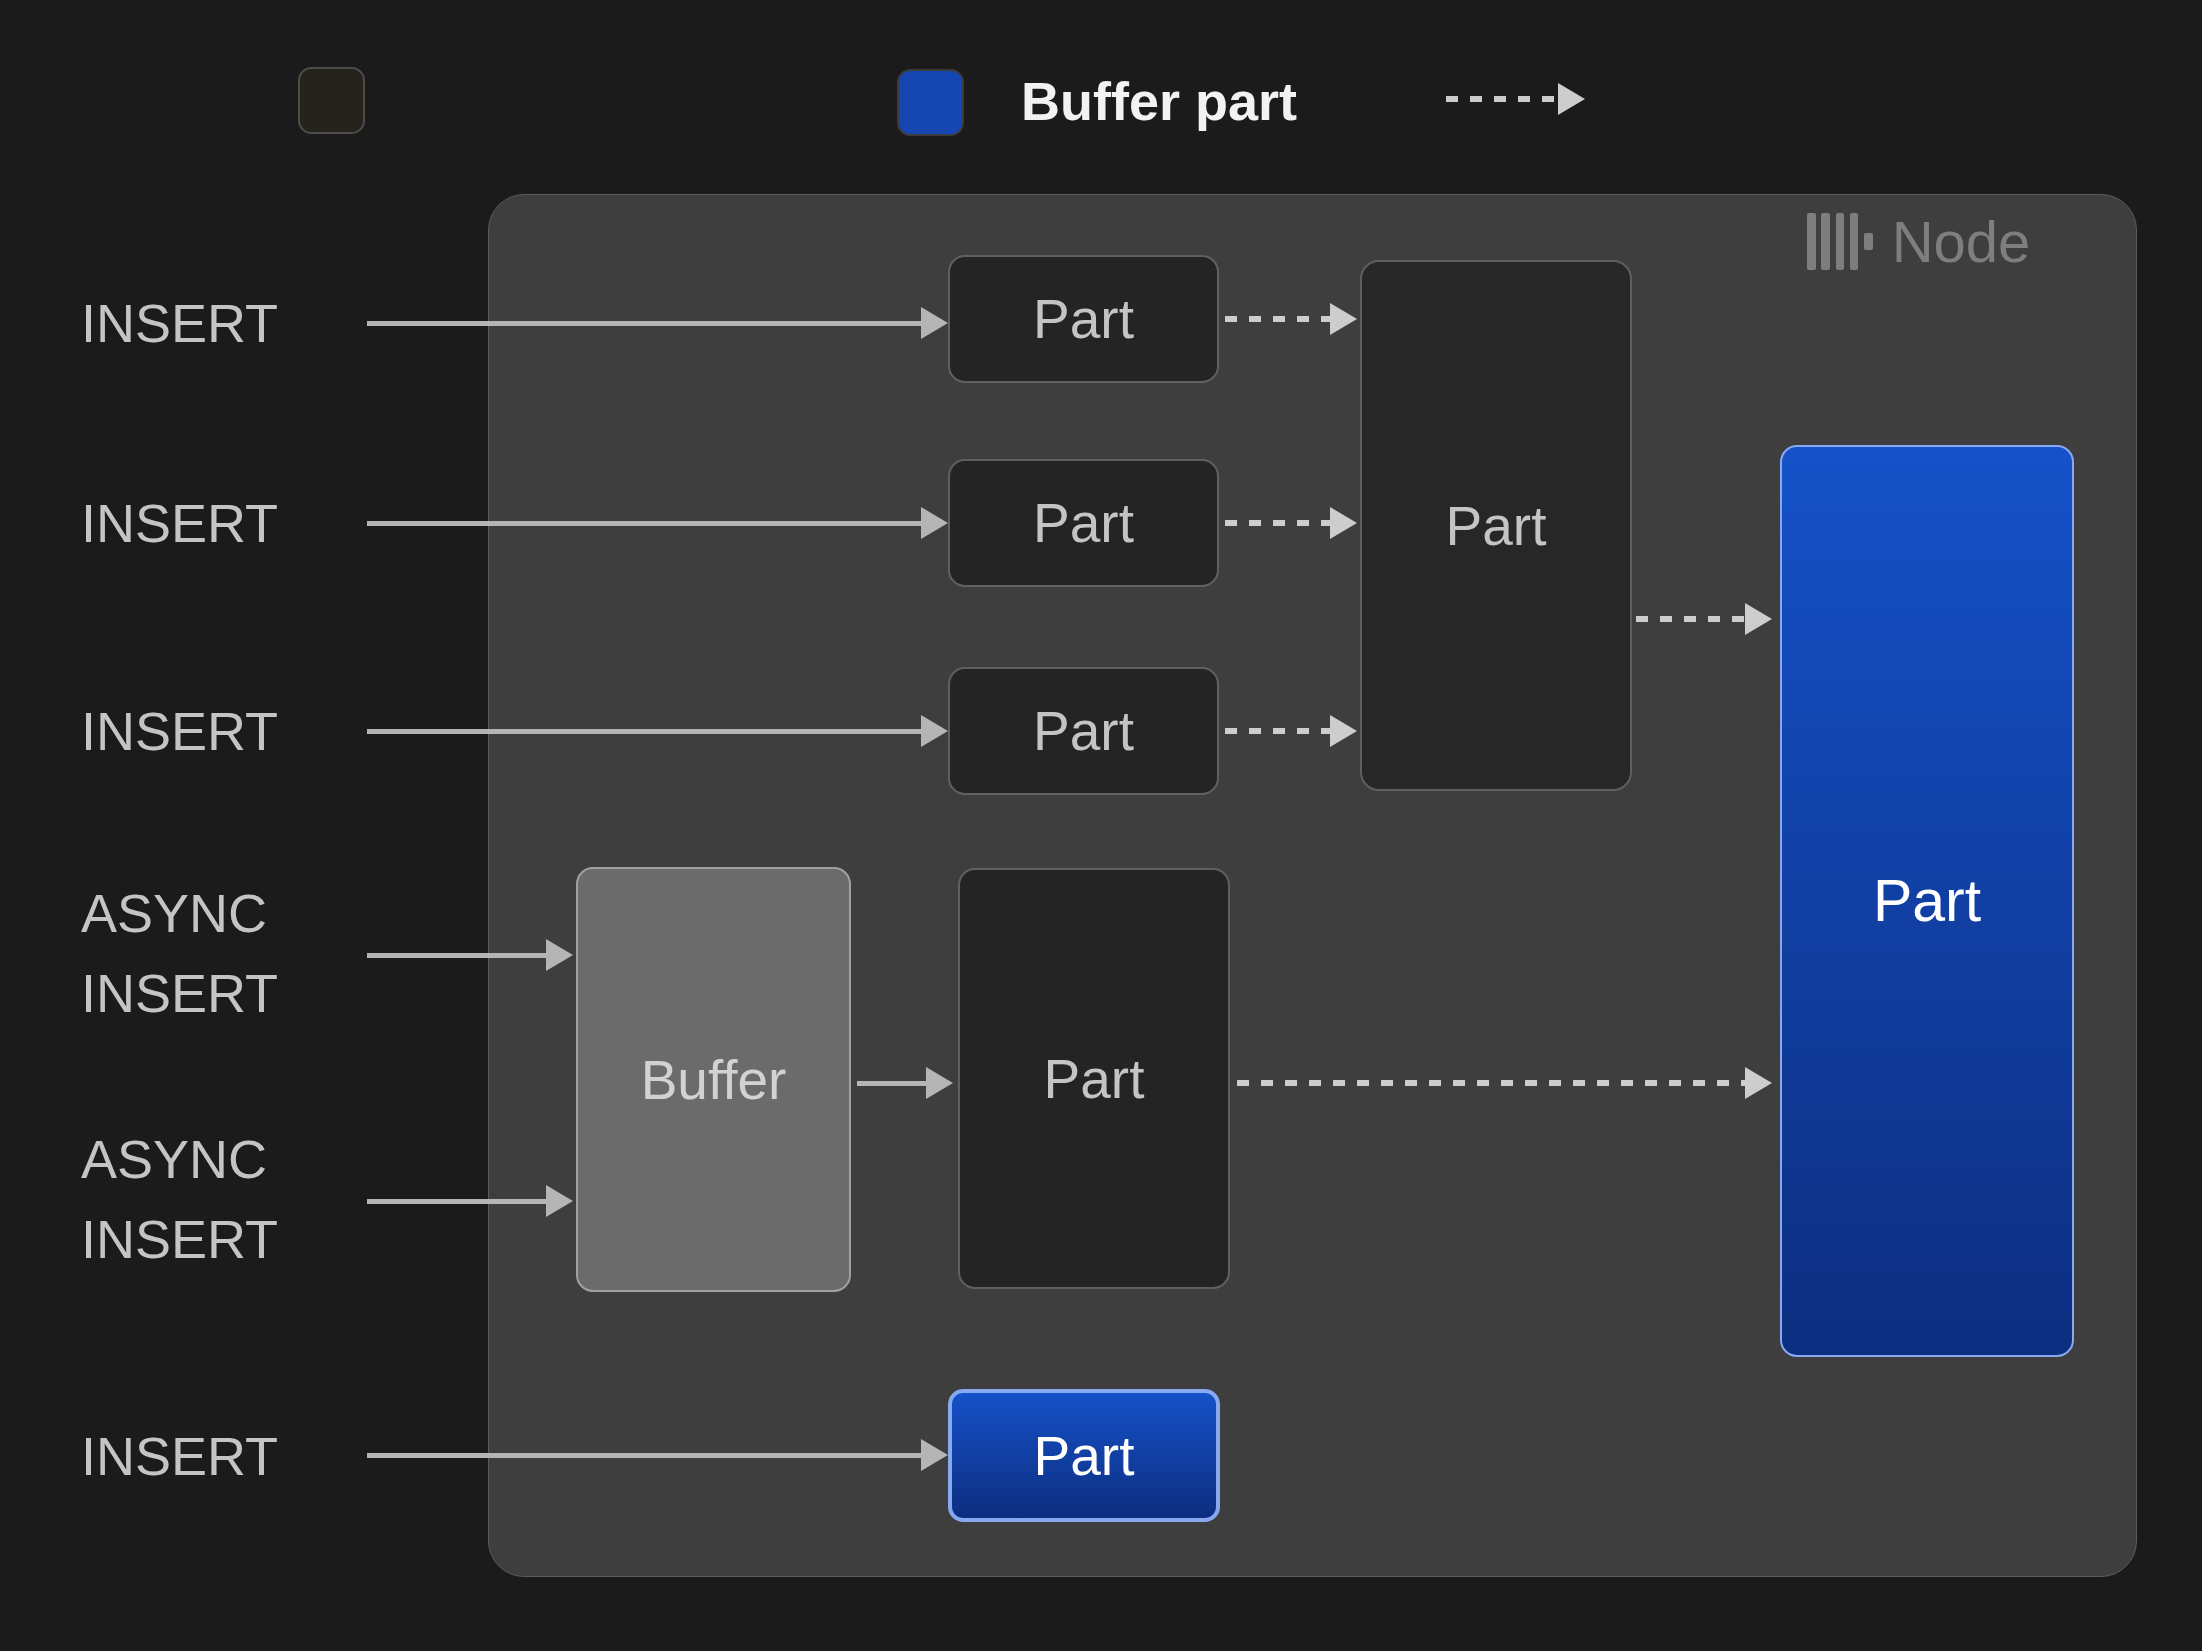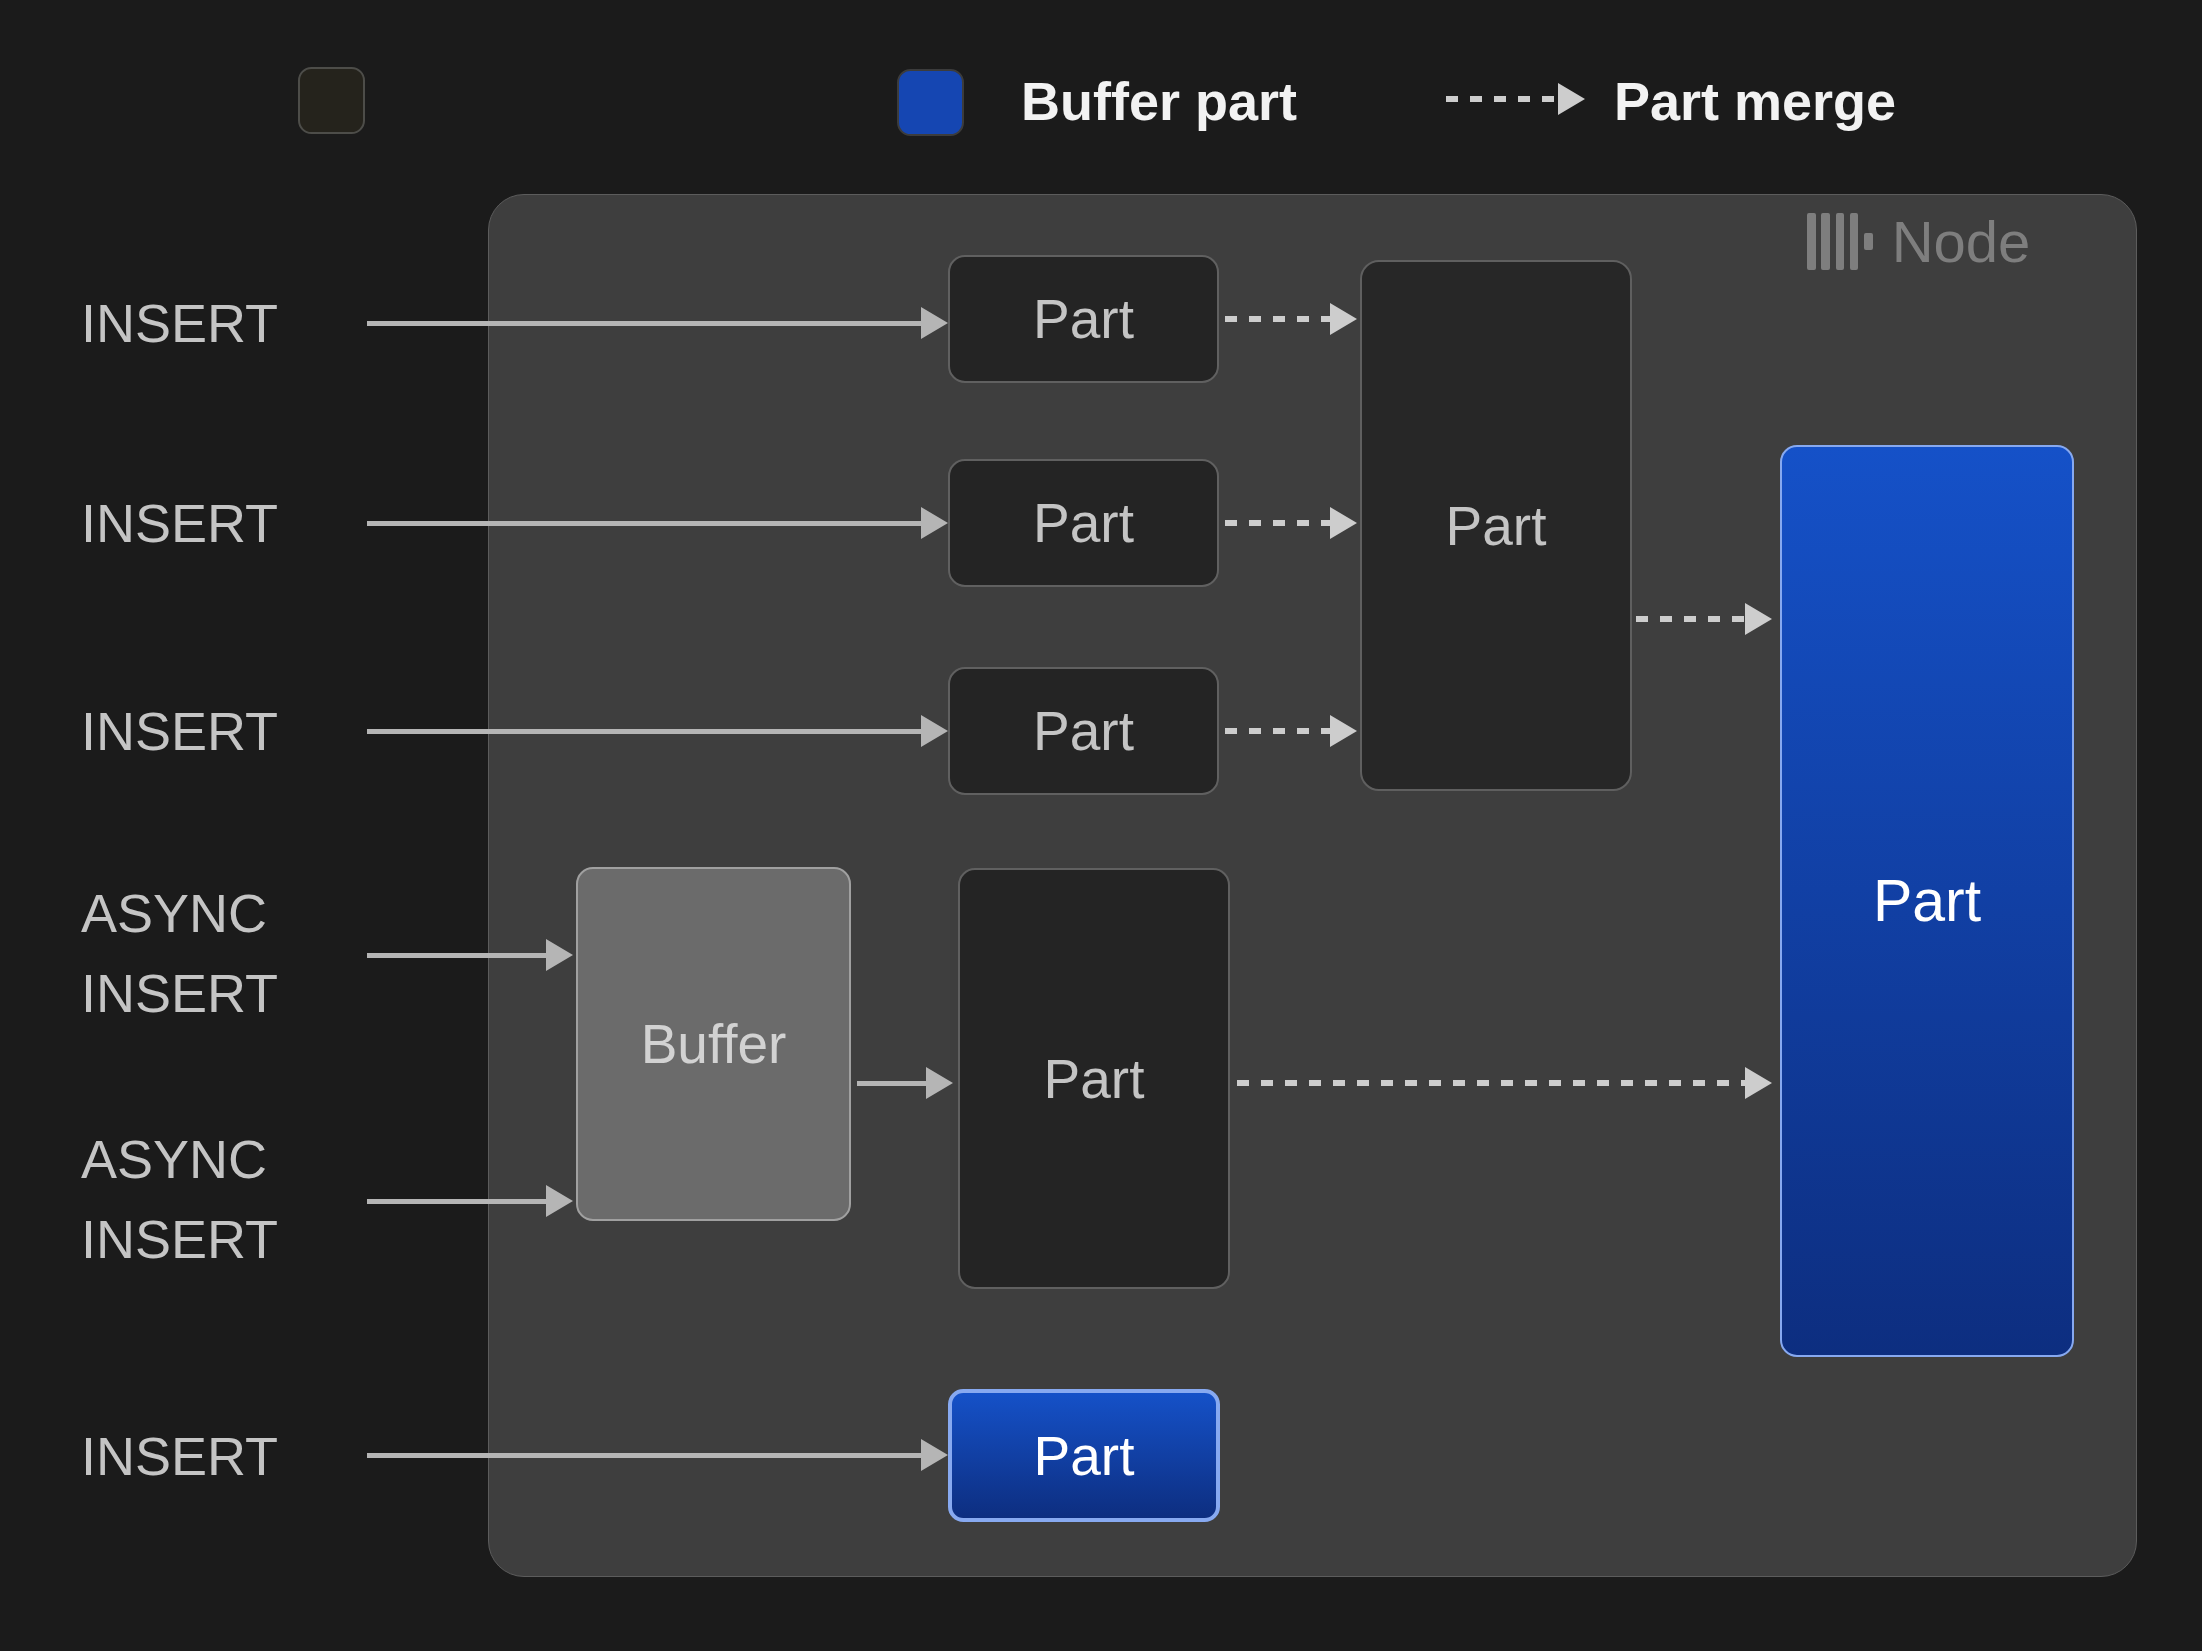--- a/index.html
+++ b/index.html
@@ -72,21 +72,20 @@
 
   <div class="legend-swatch inactive" style="left:298px; top:67px;"></div>
 
   <div class="legend-swatch active" style="left:897px; top:69px;"></div>
   <div class="legend-label" style="left:1021px;">Buffer part</div>
 
   <div class="arrow dashed" style="left:1446px; top:83px; width:139px;">
     <i class="line"></i>
       <i class="head"></i>
   </div>
-  <div class="legend-label" style="left:1614px;">Part merge</div>
 
   <div class="node"></div>
   <div class="node-title">
     <span class="ch-icon">
       <i></i>
         <i></i>
         <i></i>
         <i></i>
         <i class="short"></i>
     </span>
@@ -163,21 +162,21 @@
       <span>Part</span>
     </div>
   <div class="box inactive" style="left:948px;  top:667px; width:271px; height:128px;">
       <span>Part</span>
     </div>
 
   <div class="box merged" style="left:1360px; top:260px; width:272px; height:531px; border-radius:19px;">
       <span>Part</span>
     </div>
 
-  <div class="box buffer" style="left:576px; top:867px; width:275px; height:354px;">
+  <div class="box buffer" style="left:576px; top:867px; width:275px; height:425px;">
       <span>Buffer</span>
     </div>
   <div class="box inactive" style="left:958px; top:868px; width:272px; height:421px;">
       <span>Part</span>
     </div>
 
   <div class="box active" style="left:1780px; top:445px; width:294px; height:912px;">
       <span>Part</span>
     </div>
   <div class="box active small" style="left:948px; top:1389px; width:272px; height:133px;">

